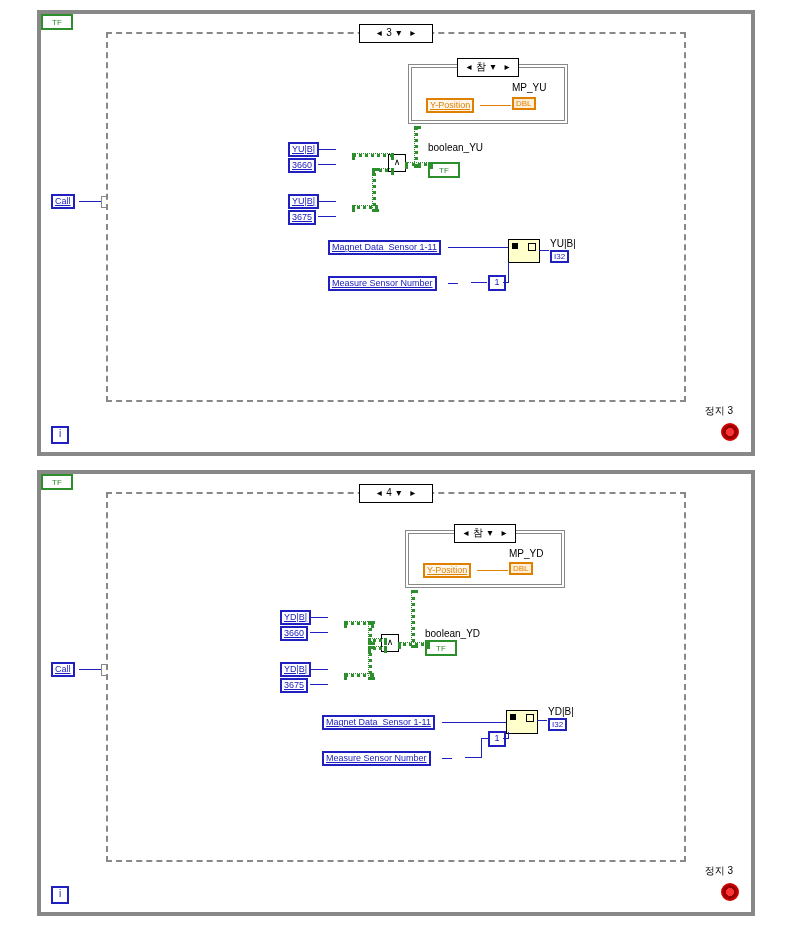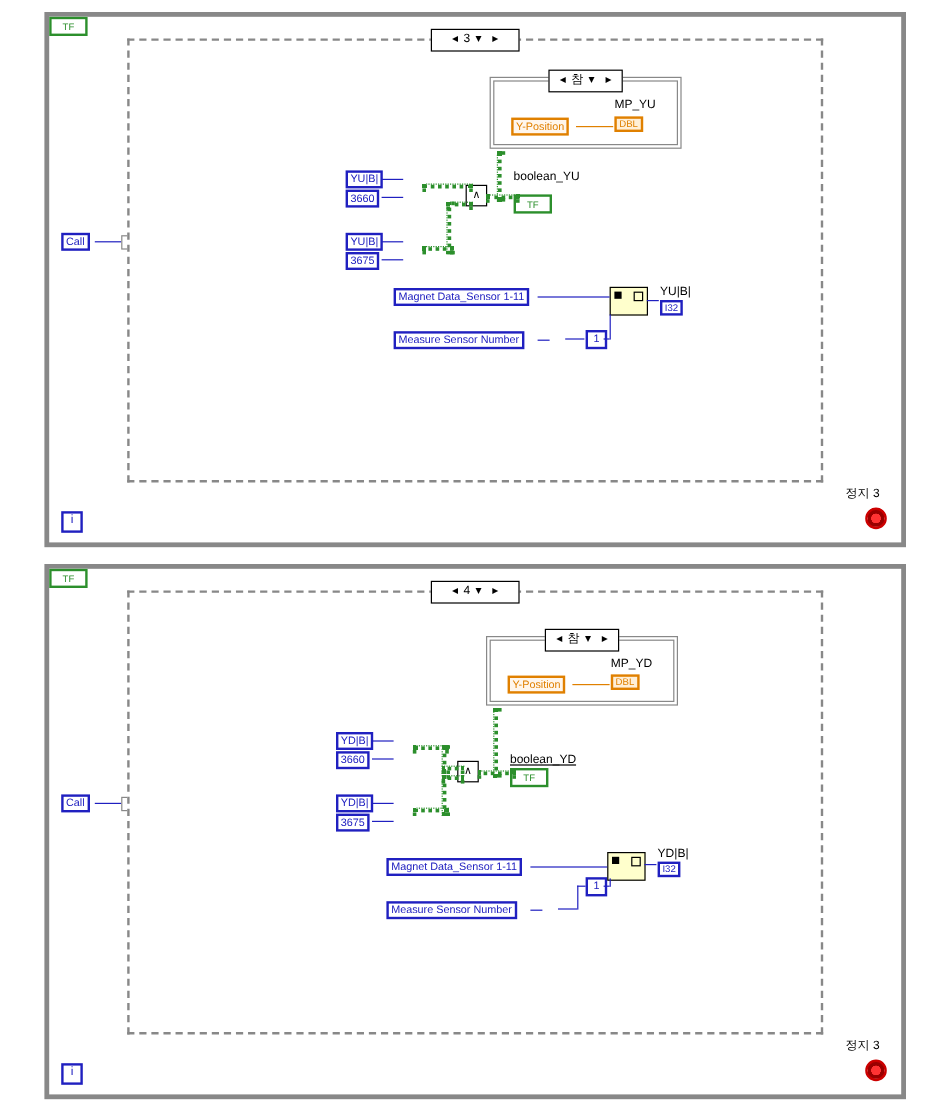--- a/index.html
+++ b/index.html
@@ -2,21 +2,21 @@
 <html><head>
 <meta charset="utf-8">
 <style>
   body { margin:0; padding:10px; background:#fff; font-family:Arial,sans-serif; font-size:10px; }
   .panel { position:relative; width:710px; height:438px; border:4px solid #888; margin:0 auto 14px auto; background:#fff; }
   .case-frame { position:absolute; left:65px; top:18px; width:580px; height:370px; border:2px dashed #888; background:#fff; box-sizing:border-box; }
   .case-selector { position:absolute; left:50%; top:-10px; transform:translateX(-50%); width:72px; height:17px; border:1px solid #000; background:#fff; text-align:center; line-height:15px; z-index:3; font-size:10px; }
   .sel-arrow { display:inline-block; width:14px; text-align:center; }
   .inner-case { position:absolute; border:4px double #888; background:#fff; box-sizing:border-box; }
   .node { position:absolute; border:2px solid #2020c0; background:#fff; padding:1px 3px; color:#2020c0; white-space:nowrap; font-size:10px; line-height:12px; box-sizing:border-box; }
-  .node.small { font-size:9px; padding:0 2px; line-height:11px; }
+  .node.small { font-size:9px; padding:0 2px; line-height:11px;text-decoration:underline; }
   .orange { border:2px solid #e08000; color:#e08000; background:#fff6ec; }
   .dbl { border:2px solid #e08000; padding:0 2px; background:#ffefd7; font-size:8px; color:#e08000; }
   .tf { border:2px solid #2c8f2c; background:#fff; color:#2c8f2c; padding:0 2px; font-size:8px; display:flex; align-items:center; justify-content:center; }
   .i32 { border:2px solid #2020c0; background:#fff; color:#2020c0; padding:0 2px; font-size:8px; }
   .tri { position:absolute; width:0; height:0; }
   .tri.right { border-top:7px solid transparent; border-bottom:7px solid transparent; border-left:12px solid #fff; }
   .tri.right::before { content:''; position:absolute; left:-14px; top:-9px; border-top:9px solid transparent; border-bottom:9px solid transparent; border-left:14px solid #000; z-index:-1; }
   .and-gate { position:absolute; width:16px; height:16px; border:1px solid #000; background:#fff; text-align:center; line-height:14px; font-size:9px; }
   .idx-array { position:absolute; width:30px; height:22px; border:1px solid #000; background:#ffffcc; }
   .idx-array::before { content:''; position:absolute; top:3px; left:3px; width:6px; height:6px; background:#000; }
@@ -131,21 +131,21 @@
     <div class="wire-h" style="left:202px; top:190px; width:18px;"></div>
 
     <div class="and-gate" style="left:273px; top:140px;"><span>∧</span></div>
     <div class="wire-h wire-g" style="left:236px; top:127px; width:24px;"></div>
     <div class="wire-v wire-g" style="left:260px; top:127px; height:18px;"></div>
     <div class="wire-h wire-g" style="left:260px; top:144px; width:13px;"></div>
     <div class="wire-h wire-g" style="left:236px; top:179px; width:24px;"></div>
     <div class="wire-v wire-g" style="left:260px; top:152px; height:28px;"></div>
     <div class="wire-h wire-g" style="left:260px; top:152px; width:13px;"></div>
 
-    <div class="lbl" style="left:317px; top:134px;text-decoration:underline;">boolean_YD</div>
+    <div class="lbl" style="left:317px; top:134px;">boolean_YD</div>
     <div class="tf" style="position:absolute; left:317px; top:146px; width:24px; height:12px;">TF</div>
     <div class="wire-h wire-g" style="left:290px; top:148px; width:26px;"></div>
     <div class="wire-v wire-g" style="left:303px; top:96px; height:52px;"></div>
 
     <div class="node small" style="left:214px; top:221px;">Magnet Data_Sensor 1-11</div>
     <div class="node small" style="left:214px; top:257px;">Measure Sensor Number</div>
     <div class="tri right" style="left:344px; top:256px;"></div>
     <div class="const-box" style="left:380px; top:237px;">1</div>
     <div class="idx-array" style="left:398px; top:216px;"></div>
     <div class="wire-h" style="left:334px; top:228px; width:64px;"></div>

